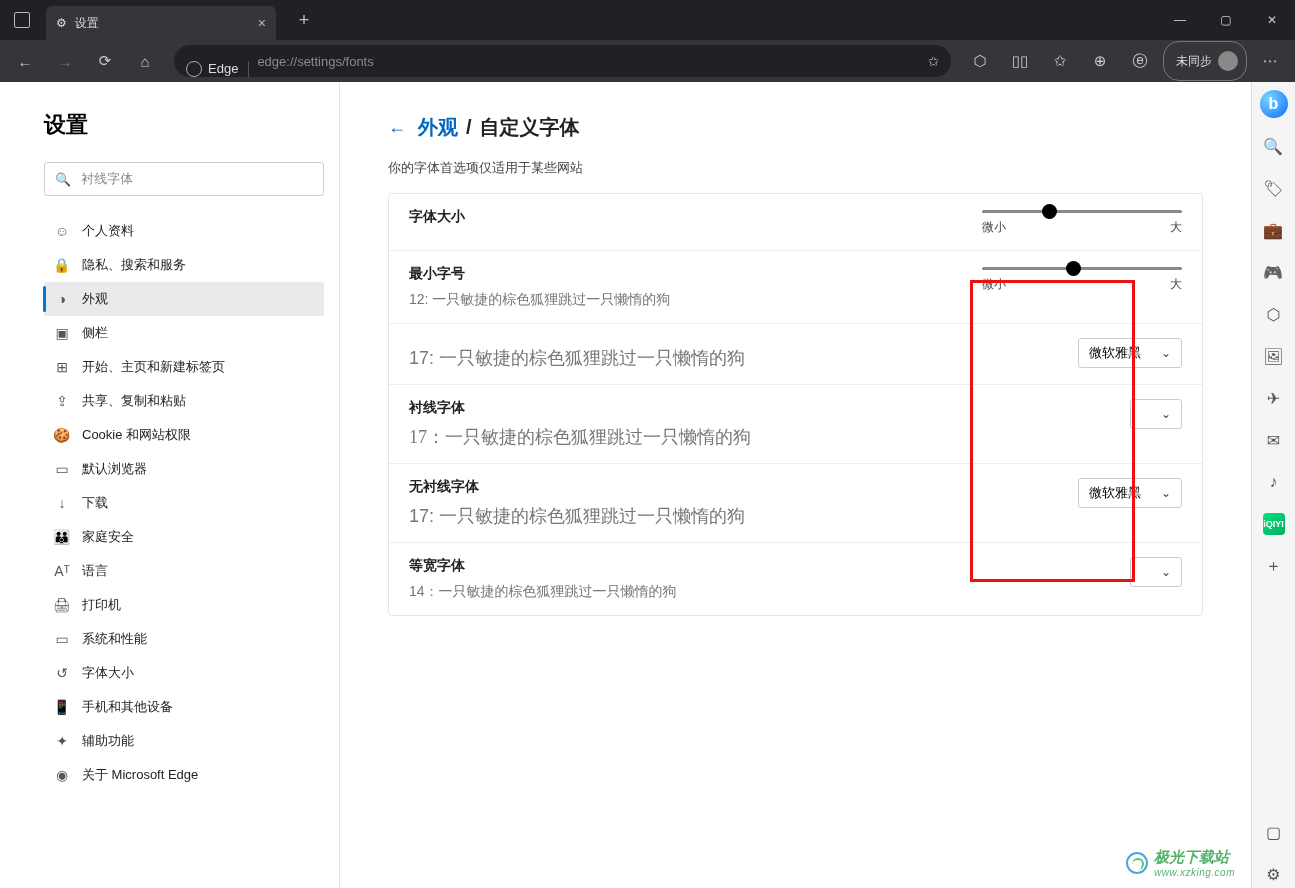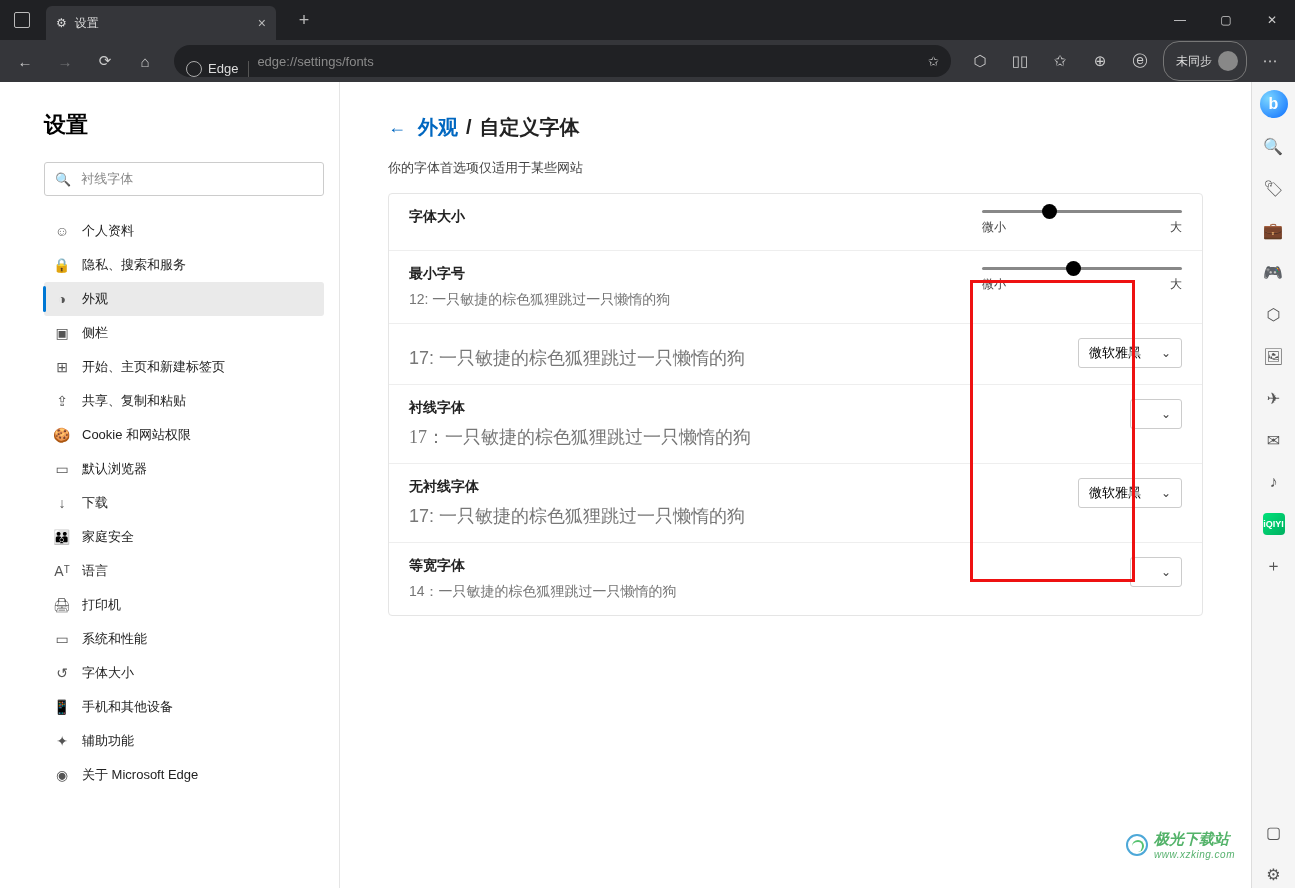--- a/index.html
+++ b/index.html
@@ -69,21 +69,21 @@
 .redbox { position:absolute; border: 3px solid #e11; pointer-events:none; }
 
 
 .rail { width: 44px; background: #f5f5f5; border-left: 1px solid #ddd; display:flex; flex-direction:column; align-items:center; padding-top:8px; gap:14px; font-size:16px; color:#555;}
 .rail .bing { width:28px; height:28px; border-radius:50%; background: radial-gradient(circle at 30% 30%, #7bd6ff, #0b6cff); display:flex; align-items:center; justify-content:center; color:#fff; font-weight:bold; font-size:16px;}
 .rail .item { width:28px; height:28px; display:flex; align-items:center; justify-content:center; cursor:pointer;}
 .rail .spacer { margin-top:auto; }
 .rail .iqiyi { width:22px; height:22px; background: linear-gradient(135deg,#00e27a,#00b060); border-radius:4px; color:#fff; font-size:9px; font-weight:bold; display:flex;align-items:center;justify-content:center;}
 
 
-.watermark { position:absolute; right:60px; bottom:28px; font-size:12px; color:#54b36a; font-style:italic; display:flex; align-items:center; gap:6px;margin-top:36px;}
+.watermark { position:absolute; right:60px; bottom:10px; font-size:12px; color:#54b36a; font-style:italic; display:flex; align-items:center; gap:6px;margin-top:36px;}
 .watermark .logo{width:22px;height:22px;border-radius:50%;border:2px solid #4da8d8; position:relative;}
 .watermark .logo::after{content:"";position:absolute;left:4px;top:4px;width:10px;height:10px;border:2px solid #56c26f;border-left:none;border-bottom:none;border-radius:50%;}
 .watermark .sub{display:block;font-size:10px;color:#58b26f; font-style:italic; letter-spacing:0.5px;}
 </style>
 </head>
 <body>
 
 <div class="titlebar">
   <div class="left">
     <div class="square-icon"></div>

